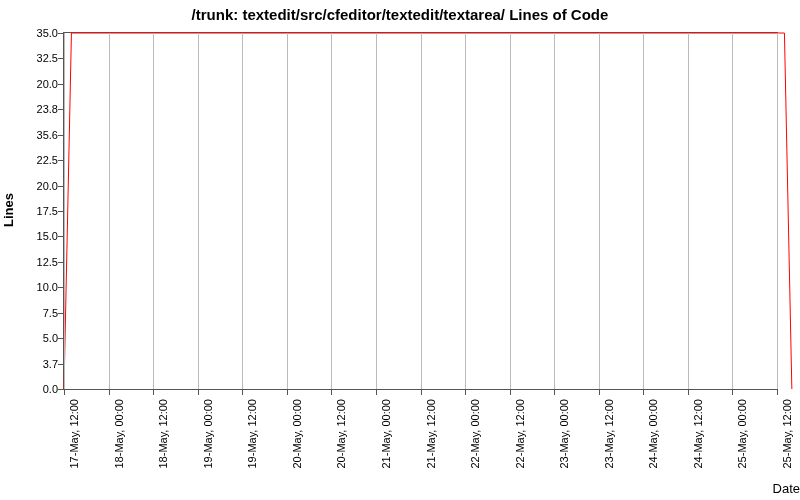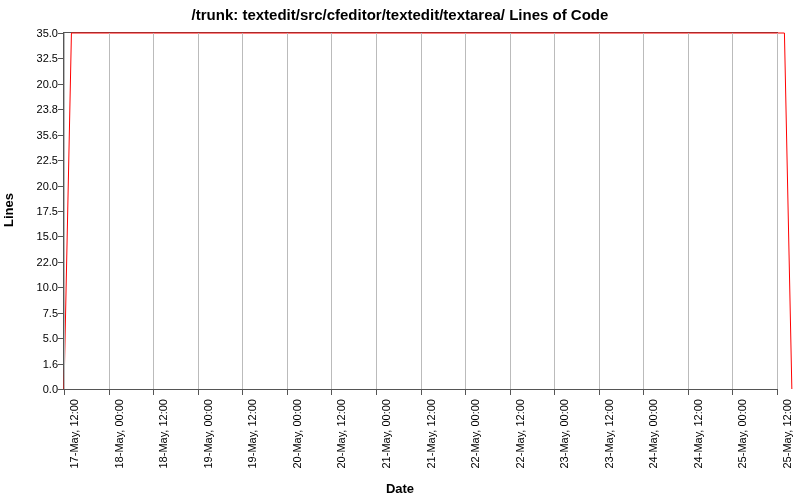--- a/index.html
+++ b/index.html
@@ -87,22 +87,22 @@
     font-weight: bold;
     font-size: 13px;
     transform: rotate(-90deg) translate(-50%, -50%);
     transform-origin: left top;
   }
   .xlabel {
     position: absolute;
     left: 0;
     right: 0;
     bottom: 4px;
-    text-align: center;
-    font-weight: bold;
+    text-align: right;
+    font-weight: normal;
     font-size: 13px;
   }
 </style>
 </head>
 <body>
 
 <div class="chart-wrap">
   <div class="title">/trunk: textedit/src/cfeditor/textedit/textarea/ Lines of Code</div>
 
   <div class="ylabel">Lines</div>
@@ -127,29 +127,29 @@
       <div class="grid-v" style="left: 534.75px;"></div>
       <div class="grid-v" style="left: 579.312px;"></div>
       <div class="grid-v" style="left: 623.875px;"></div>
       <div class="grid-v" style="left: 668.438px;"></div>
       <div class="grid-v" style="left: 713px;"></div>
     </div>
 
   <div class="xlabel">Date</div>
 <div class="ytick" style="top: 389px;">0.0</div>
     <div class="ytick-mark" style="top: 389px;"></div>
-    <div class="ytick" style="top: 363.571px;">1.6</div>
+    <div class="ytick" style="top: 363.571px;">3.7</div>
     <div class="ytick-mark" style="top: 363.571px;"></div>
     <div class="ytick" style="top: 338.143px;">5.0</div>
     <div class="ytick-mark" style="top: 338.143px;"></div>
     <div class="ytick" style="top: 312.714px;">7.5</div>
     <div class="ytick-mark" style="top: 312.714px;"></div>
     <div class="ytick" style="top: 287.286px;">10.0</div>
     <div class="ytick-mark" style="top: 287.286px;"></div>
-    <div class="ytick" style="top: 261.857px;">22.0</div>
+    <div class="ytick" style="top: 261.857px;">12.5</div>
     <div class="ytick-mark" style="top: 261.857px;"></div>
     <div class="ytick" style="top: 236.429px;">15.0</div>
     <div class="ytick-mark" style="top: 236.429px;"></div>
     <div class="ytick" style="top: 211px;">17.5</div>
     <div class="ytick-mark" style="top: 211px;"></div>
     <div class="ytick" style="top: 185.571px;">20.0</div>
     <div class="ytick-mark" style="top: 185.571px;"></div>
     <div class="ytick" style="top: 160.143px;">22.5</div>
     <div class="ytick-mark" style="top: 160.143px;"></div>
     <div class="ytick" style="top: 134.714px;">35.6</div>

